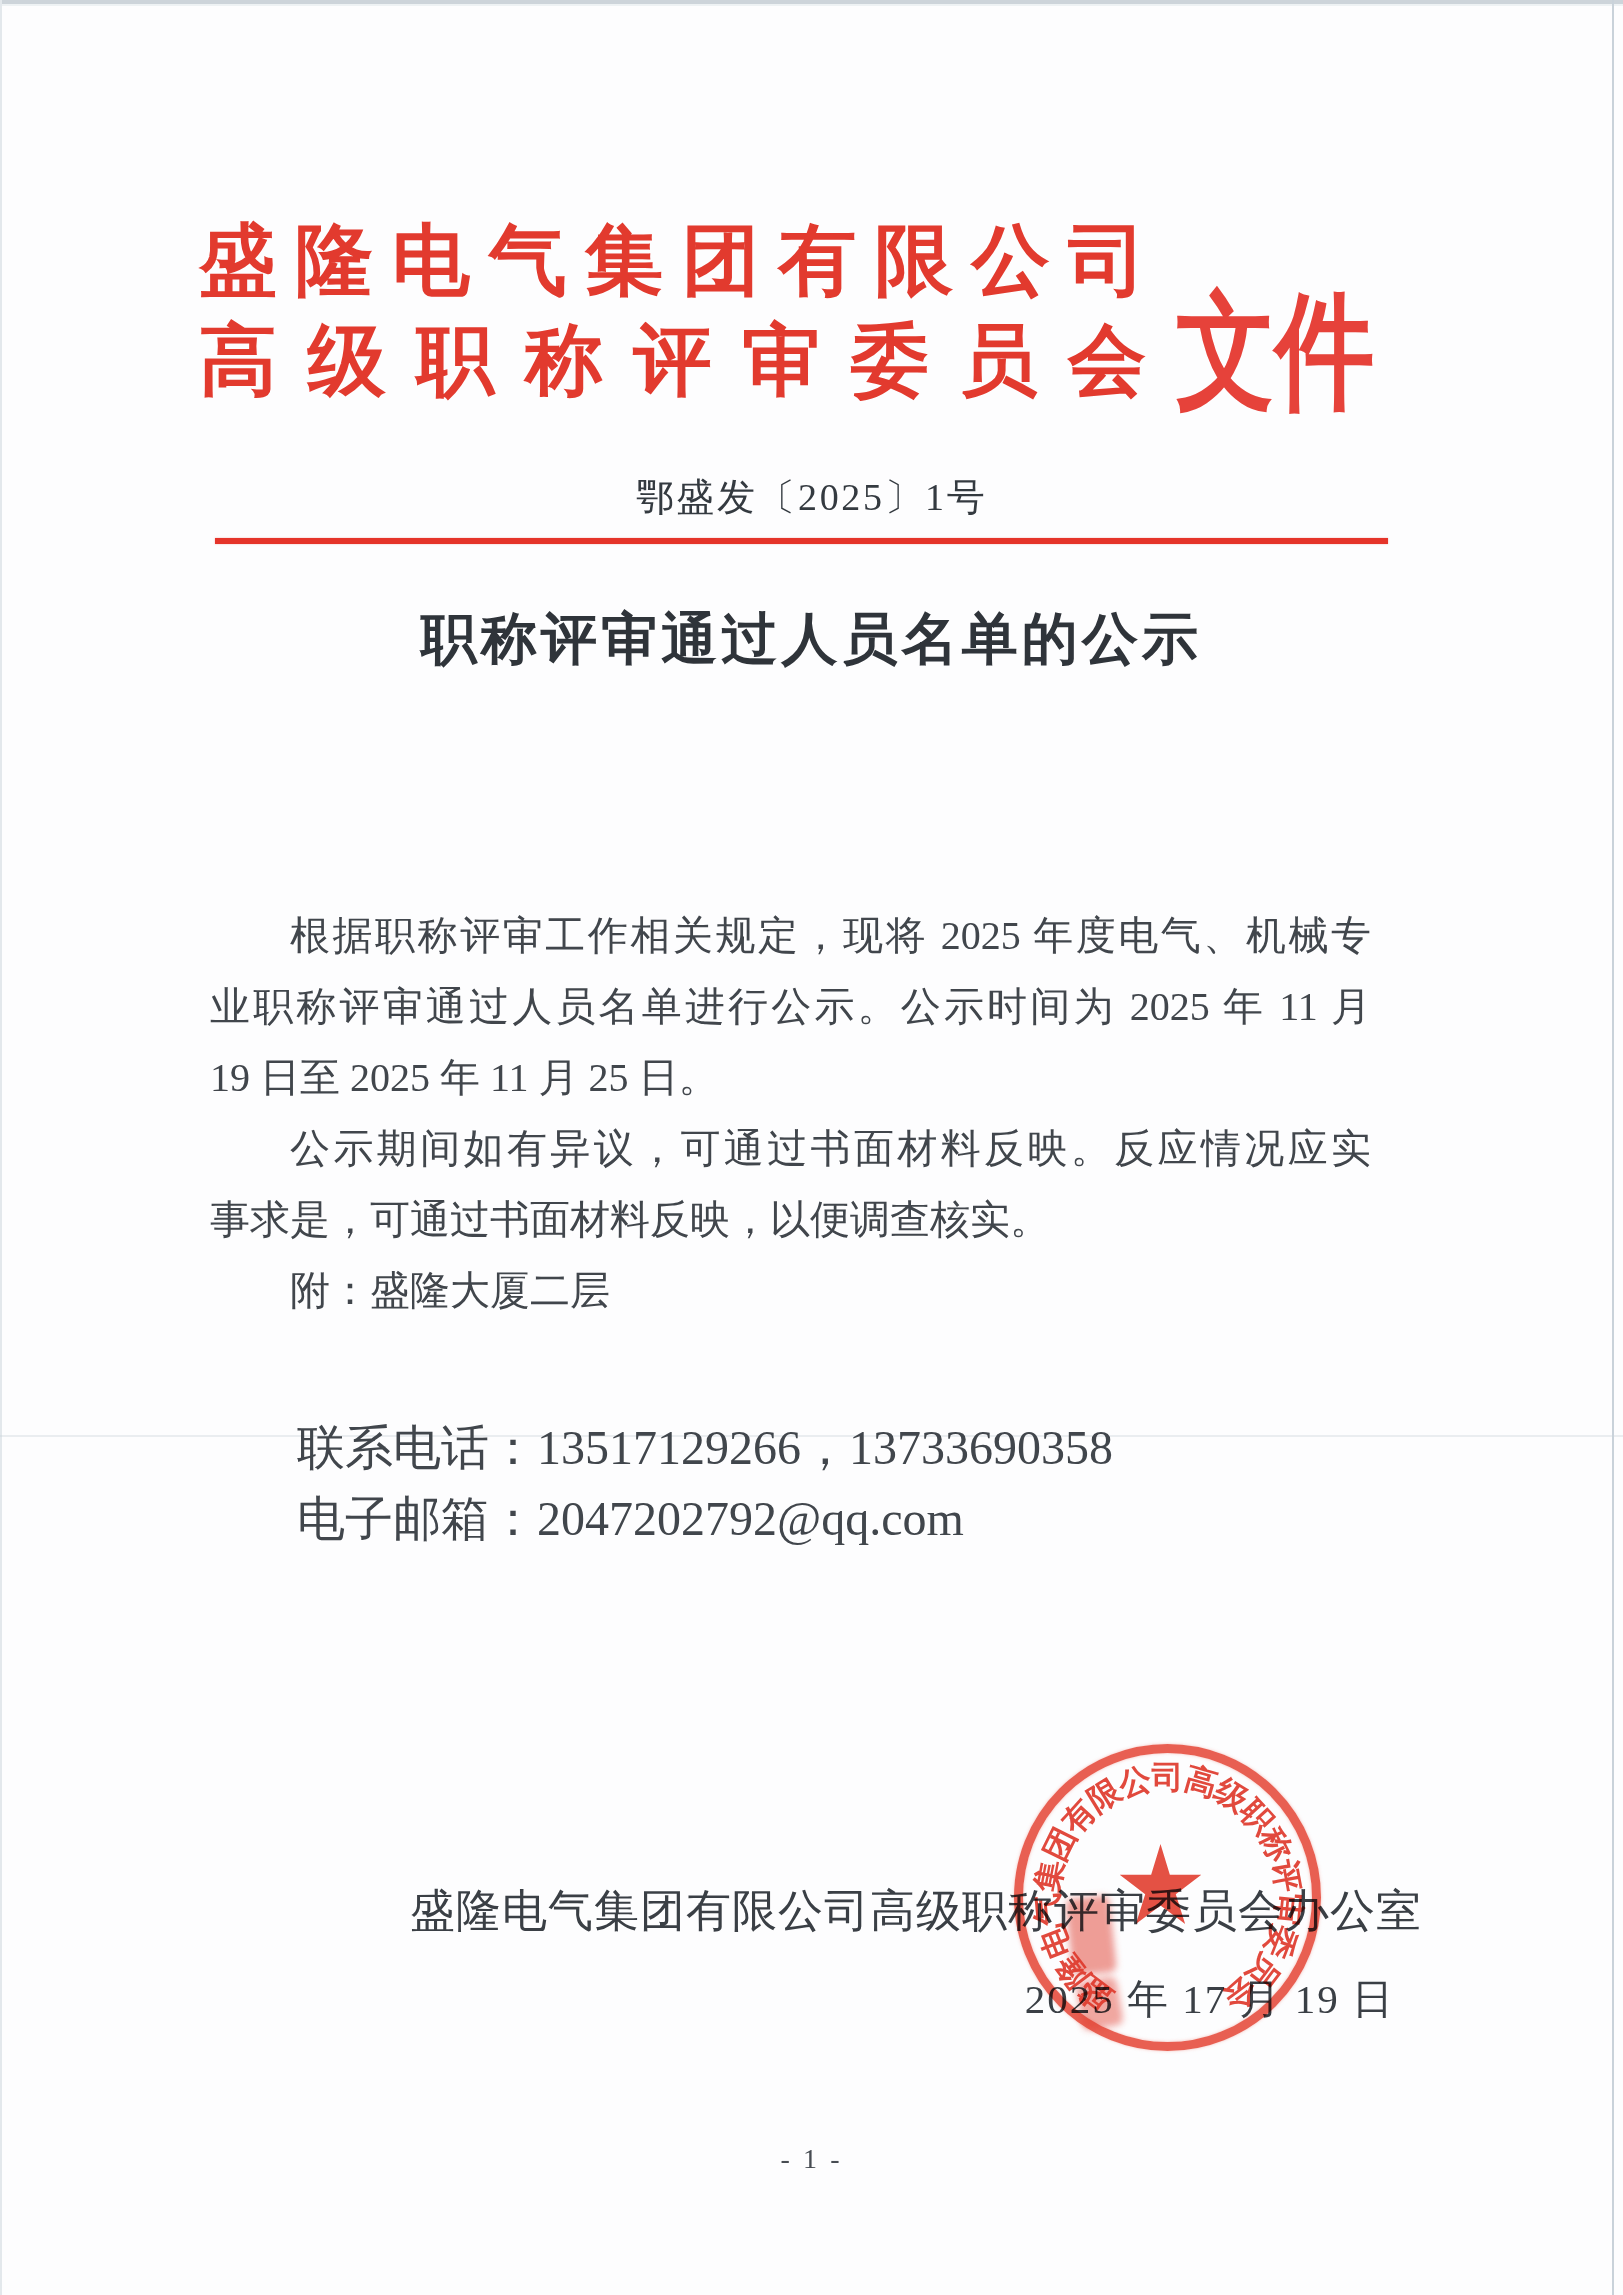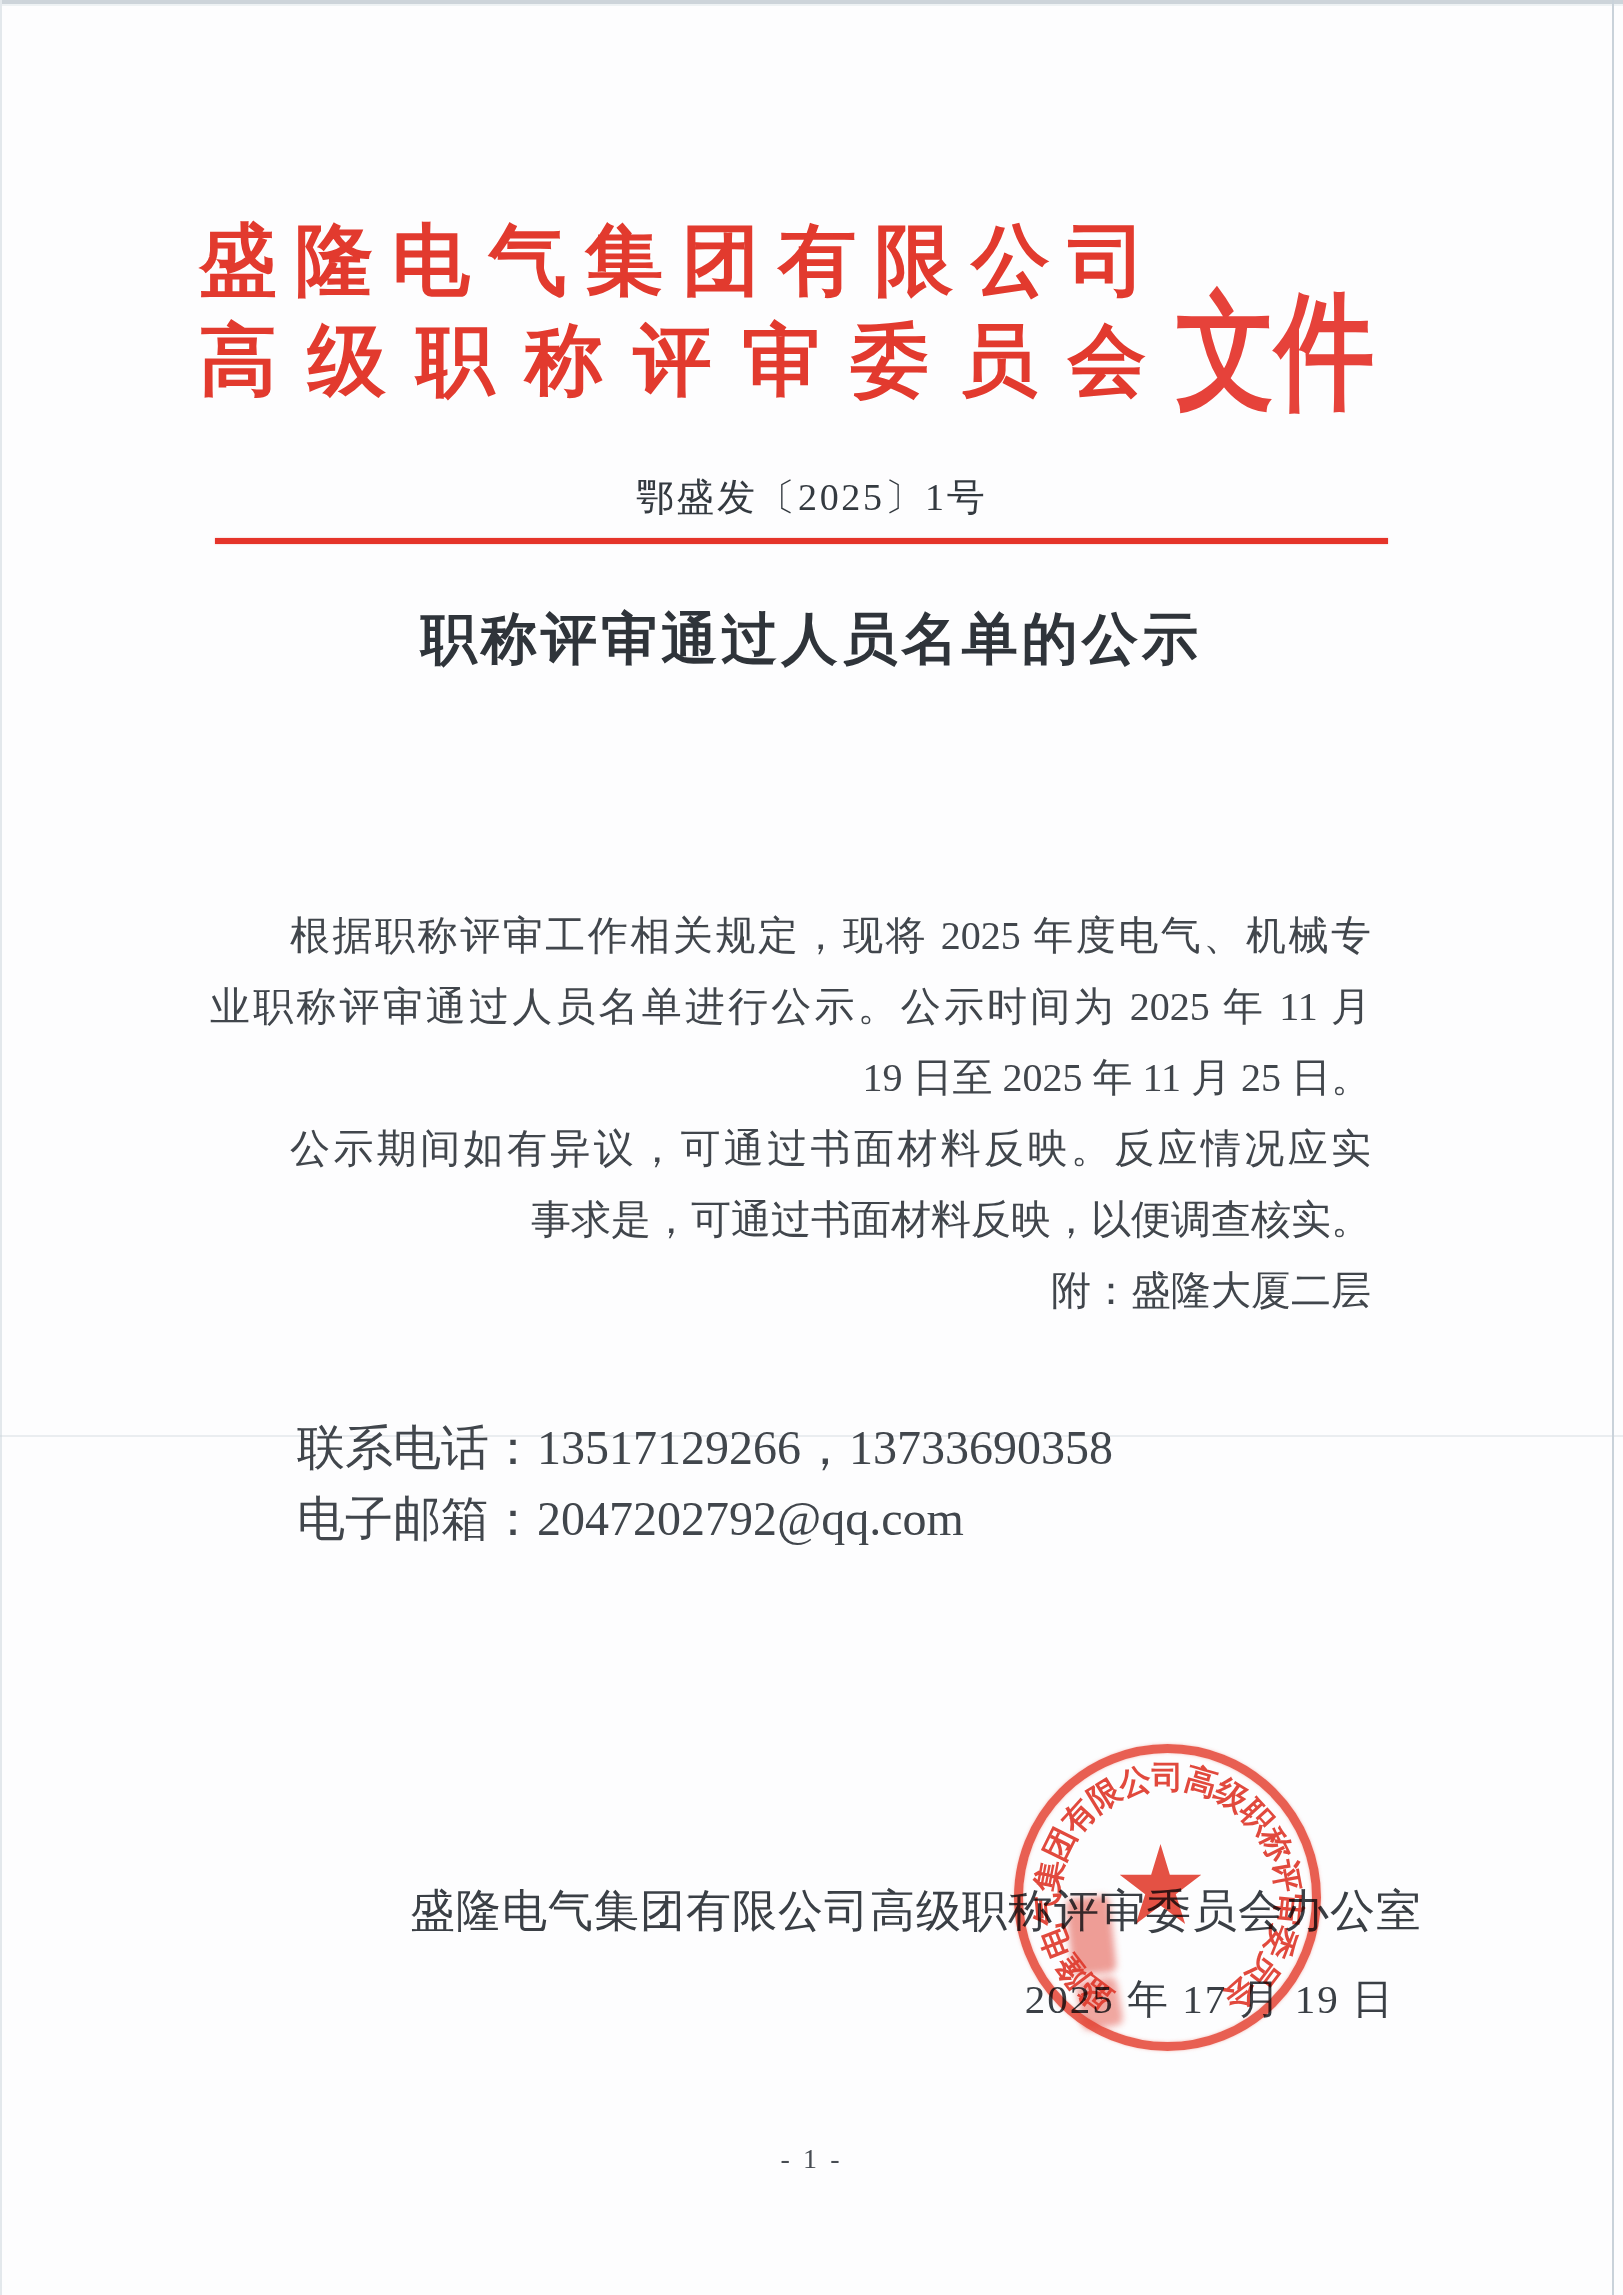--- a/index.html
+++ b/index.html
@@ -39,21 +39,21 @@
   .title{
     position:absolute;left:0;top:593px;width:100%;text-align:center;
     color:#2f343a;font-weight:700;font-size:56px;line-height:93px;letter-spacing:4.1px;
   }
 
   
   .body-block{
     position:absolute;left:198px;top:900px;width:1161px;
     color:#41464c;font-size:40px;line-height:71px;margin-left:12px;
   }
-  .body-line{width:100%;text-align:right;}
+  .body-line{width:100%;}
   .indent{text-indent:80px;}
   .stretch{text-align:justify;text-align-last:justify;}
 
   .contact-block{
     position:absolute;left:297px;top:1412px;
     color:#41464c;font-size:48px;line-height:71px;white-space:nowrap;
   }
 
   
   .signature{

